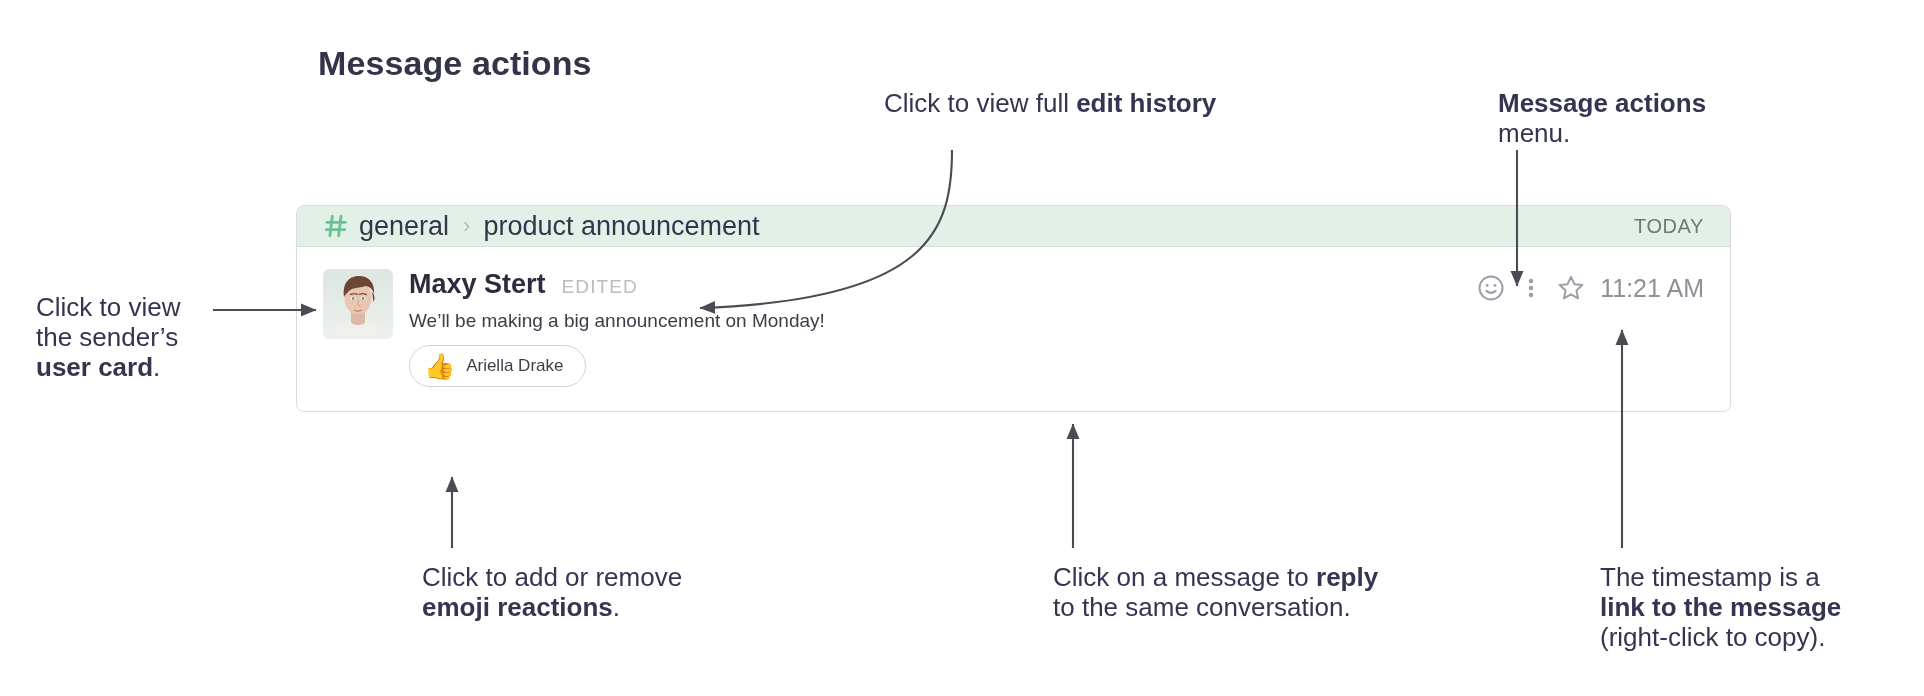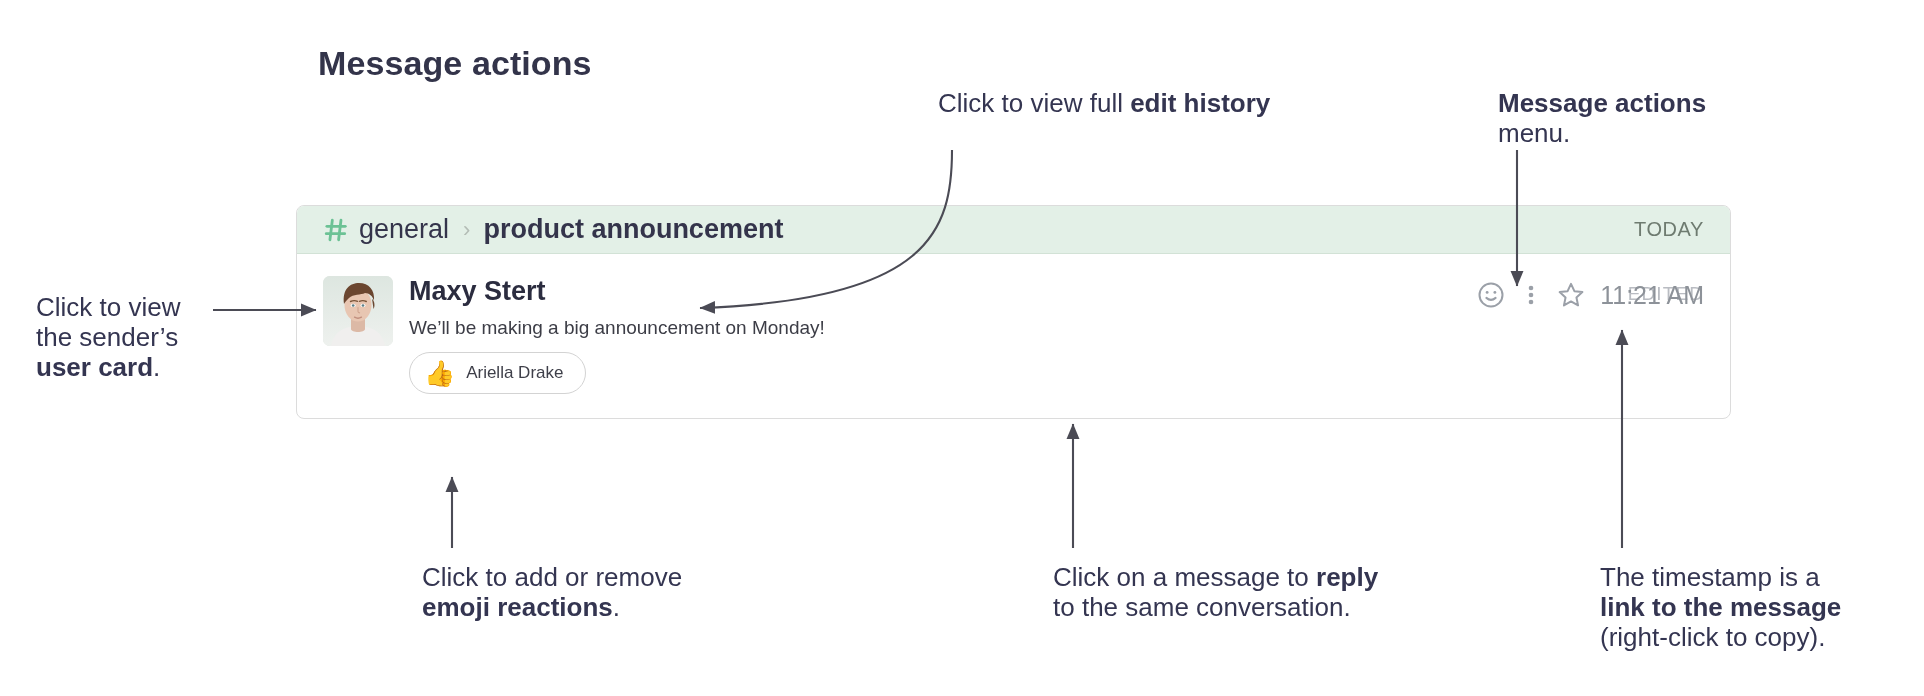--- a/index.html
+++ b/index.html
@@ -36,21 +36,21 @@
   
   .annotation {
     position: absolute;
     font-size: 26px;
     line-height: 1.16;
     color: #343551;
     white-space: nowrap;
   }
   .annotation b { font-weight: 700; }
 
-  #ann-edit-history { left: 938px; top: 88px; }
+  #ann-edit-history { left: 884px; top: 88px; }
   #ann-actions-menu { left: 1498px; top: 88px; }
   #ann-user-card    { left: 36px;  top: 292px; }
   #ann-emoji        { left: 422px; top: 562px; }
   #ann-reply        { left: 1053px; top: 562px; }
   #ann-timestamp    { left: 1600px; top: 562px; }
 
   
   #connectors {
     position: absolute;
     left: 0; top: 0;
@@ -70,21 +70,21 @@
     background: #ffffff;
     box-sizing: border-box;
     overflow: hidden;
   }
 
   #card-header {
     display: flex;
     align-items: center;
     background: #e3f0e7;
     border-bottom: 1px solid #d2e2d6;
-    height: 48px;
+    height: 41px;
     padding: 0 26px 0 26px;
     box-sizing: border-box;
   }
   #hash-icon {
     width: 26px;
     height: 26px;
     flex: 0 0 auto;
     margin-right: 10px;
   }
   #channel-name {
@@ -95,21 +95,21 @@
   }
   #breadcrumb-chevron {
     margin: 0 13px 0 14px;
     color: #b4bdb6;
     font-size: 22px;
     line-height: 1;
     flex: 0 0 auto;
   }
   #topic-name {
     font-size: 27px;
-    font-weight: 700;
+    font-weight: 400;
     color: #34344b;
     white-space: nowrap;
   }
   #today-label {
     margin-left: auto;
     font-size: 20px;
     letter-spacing: 0.6px;
     color: #6e7b70;
     white-space: nowrap;
   }
@@ -131,21 +131,20 @@
     margin-right: 16px;
   }
   #avatar svg { display: block; }
 
   #message-main { flex: 1 1 auto; min-width: 0; }
 
   #message-headline {
     display: flex;
     align-items: baseline;
     height: 34px;
-    justify-content: space-between;
   }
   #sender-name {
     font-size: 27px;
     font-weight: 700;
     color: #2b2c3f;
     white-space: nowrap;
   }
   #edited-badge {
     margin-left: 16px;
     font-size: 19px;

